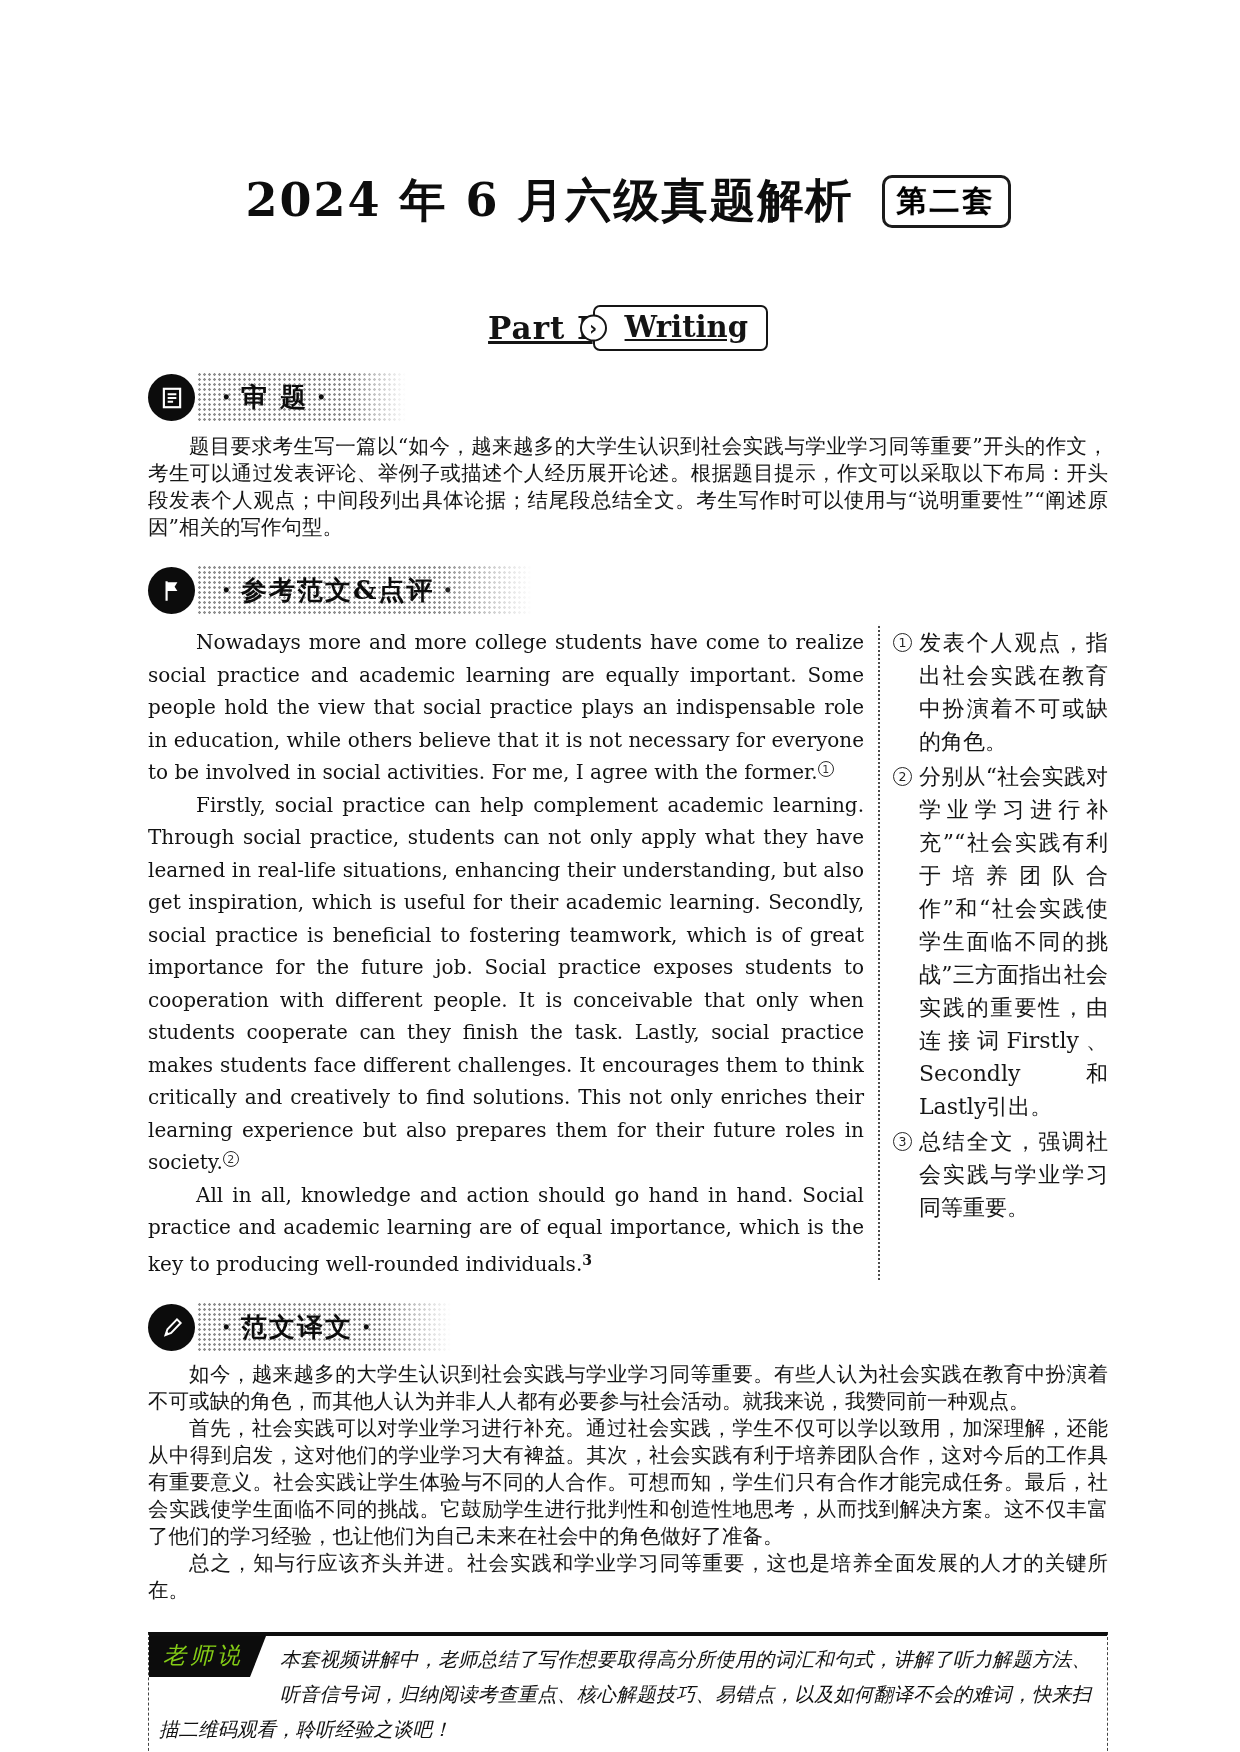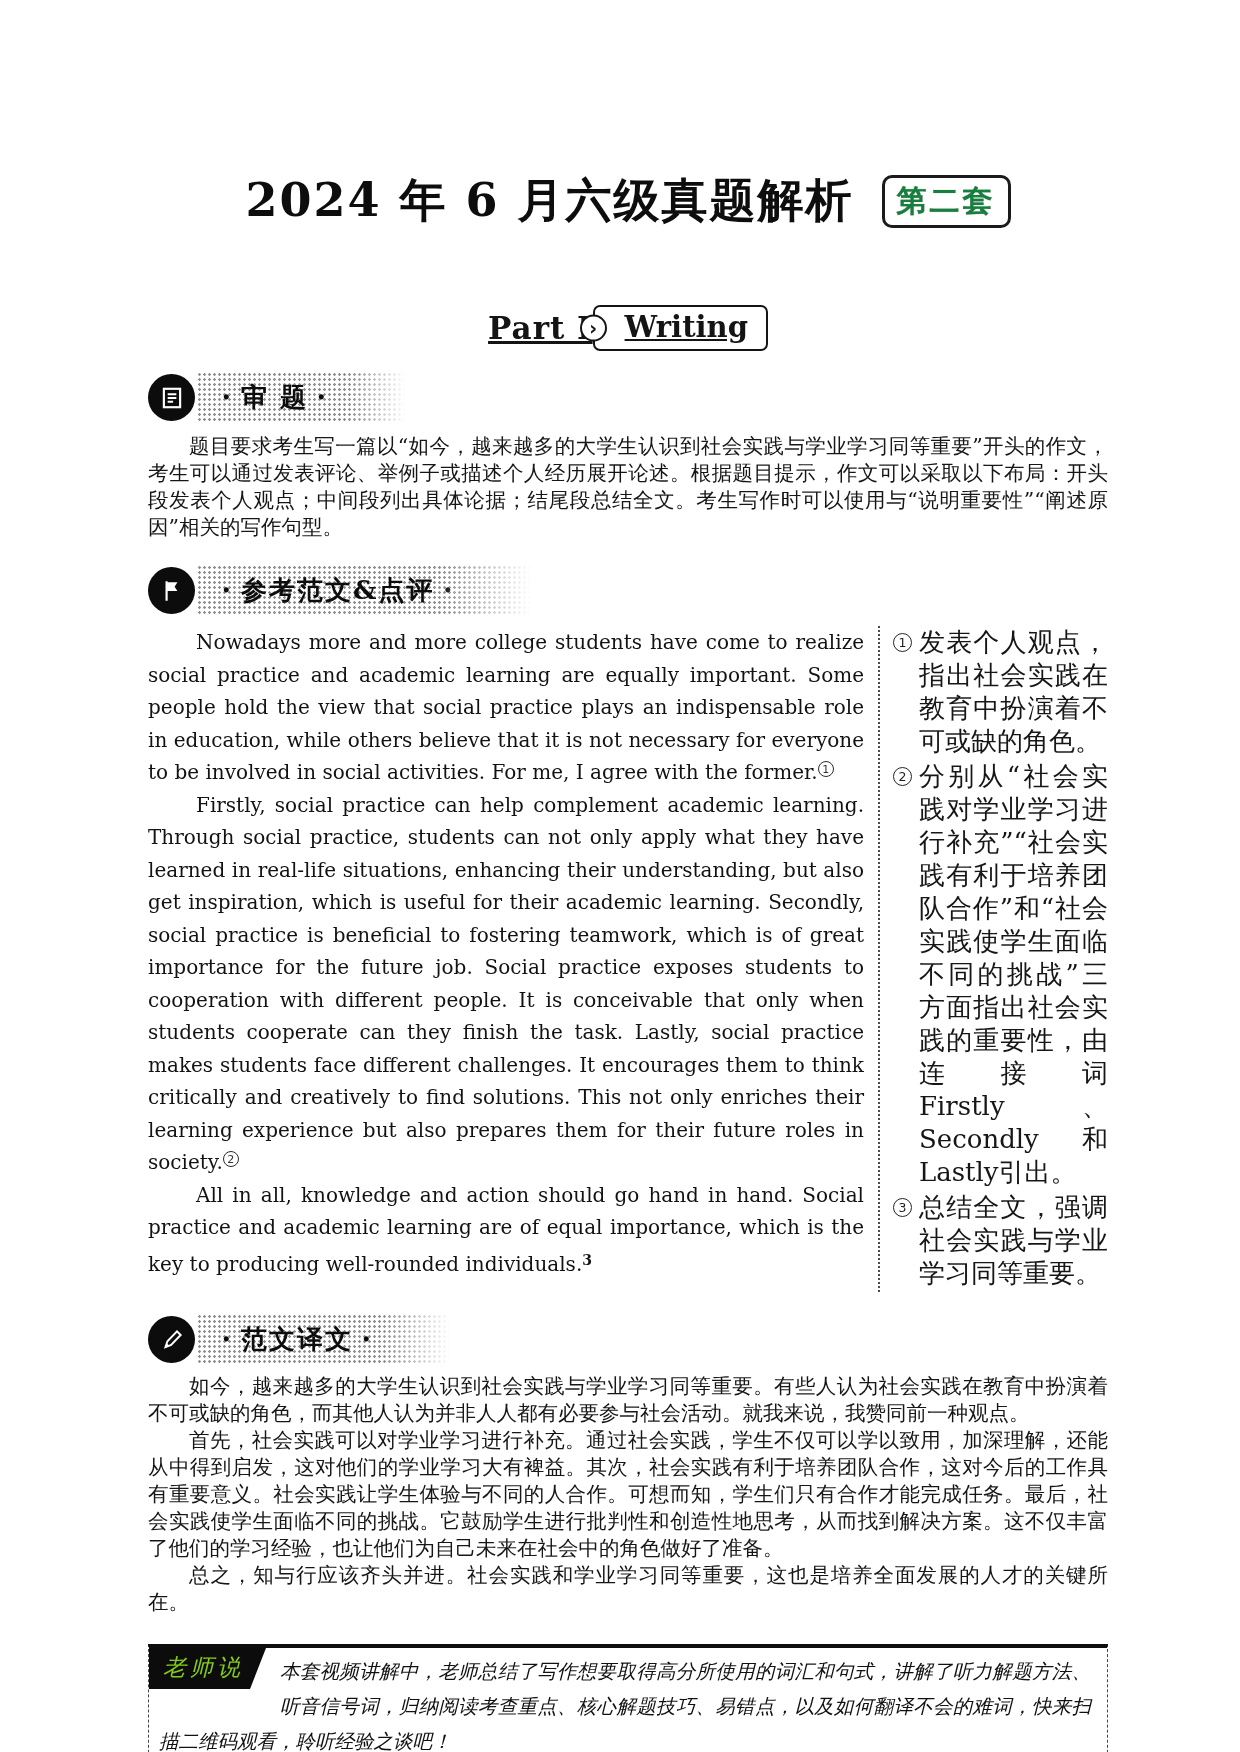--- a/index.html
+++ b/index.html
@@ -21,21 +21,21 @@
     margin-top: 170px;
     display: flex; justify-content: center; align-items: center; gap: 28px;
   }
   .page-title {
     font-size: 46px; font-weight: bold; letter-spacing: 2px; color: #0d0d0d;
   }
   .title-badge {
     display: inline-block;
     border: 3px solid #1b1b1b; border-radius: 10px;
     padding: 3px 12px;
-    font-size: 30px; font-weight: bold; color: #15803d;
+    font-size: 30px; font-weight: bold; color: #000000;
     letter-spacing: 3px;
     text-shadow: 0 0 1px #888;
   }
 
   
   .part-row {
     margin-top: 72px;
     display: flex; justify-content: center; align-items: center; gap: 0;
     height: 48px;
     text-decoration: underline;
@@ -105,21 +105,21 @@
   }
   .note { display: flex; margin-bottom: 2px; }
   .note-num {
     flex: none; width: 19px; height: 19px;
     border: 1.5px solid #262626; border-radius: 50%;
     font-size: 12.5px; line-height: 17px; text-align: center;
     margin: 7px 7px 0 0; color: #222;
     font-family: "DejaVu Sans", sans-serif;
   }
   .note-text {
-    font-size: 26px; line-height: 33px; text-align: justify; color: #161616;
+    font-size: 22px; line-height: 33px; text-align: justify; color: #161616;
   }
 
   
   .yiwen-block { margin-top: 8px; }
 
   
   .teacher-box {
     margin-top: 28px;
     border-top: 4px solid #0e0e0e;
     border-bottom: 4px solid #0e0e0e;

